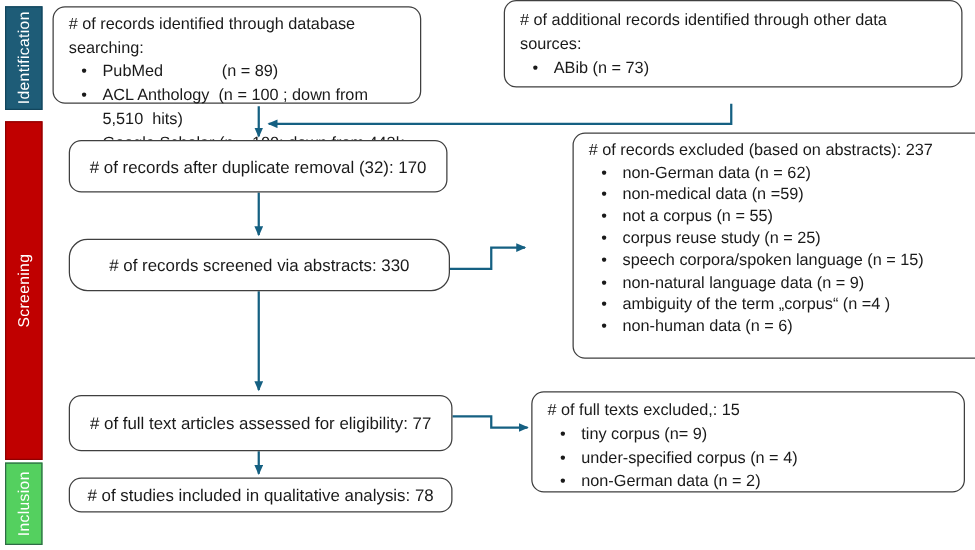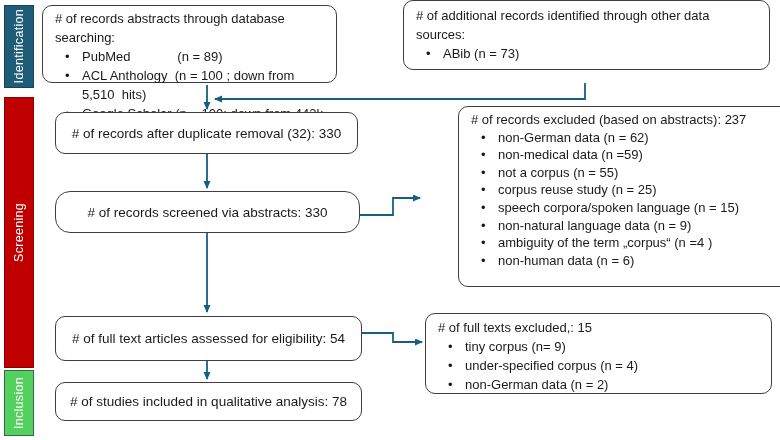--- a/index.html
+++ b/index.html
@@ -58,37 +58,37 @@
     <span class="vtext">Identification</span>
   </div>
   <div class="stage stage-sc">
     <span class="vtext">Screening</span>
   </div>
   <div class="stage stage-in">
     <span class="vtext">Inclusion</span>
   </div>
 
   <div class="box pad" id="box-db-search" style="left:42px;top:5px;width:295px;height:78px;">
-    <div class="box-title"># of records abstracts through database searching:</div>
+    <div class="box-title"># of records identified through database searching:</div>
     <ul>
         <li>PubMed             (n = 89)</li>
         <li>ACL Anthology  (n = 100 ; down from 5,510  hits)</li>
         <li>Google Scholar (n = 100; down from 443k hits)</li>
       </ul>
   </div>
 
   <div class="box pad" id="box-additional" style="left:403px;top:0;width:367px;height:70px;padding-top:5px;">
     <div class="box-title"># of additional records identified through other data sources:</div>
     <ul>
         <li>ABib (n = 73)</li>
       </ul>
   </div>
 
   <div class="box center" style="left:55px;top:112px;width:303px;height:42px;">
-    <span># of records after duplicate removal (32): 330</span>
+    <span># of records after duplicate removal (32): 170</span>
   </div>
 
   <div class="box center" style="left:55px;top:191px;width:305px;height:42px;border-radius:15px;">
     <span># of records screened via abstracts: 330</span>
   </div>
 
   <div class="box pad" id="box-excluded-abstracts" style="left:423px;top:106px;width:349px;height:181px;margin-left:35px;">
     <div class="box-title"># of records excluded (based on abstracts): 237</div>
     <ul>
         <li>non-German data (n = 62)</li>
@@ -96,29 +96,29 @@
         <li>not a corpus (n = 55)</li>
         <li>corpus reuse study (n = 25)</li>
         <li>speech corpora/spoken language (n = 15)</li>
         <li>non-natural language data (n = 9)</li>
         <li>ambiguity of the term „corpus“ (n =4 )</li>
         <li>non-human data (n = 6)</li>
       </ul>
   </div>
 
   <div class="box center" style="left:55px;top:316px;width:307px;height:45px;">
-    <span># of full text articles assessed for eligibility: 54</span>
+    <span># of full text articles assessed for eligibility: 77</span>
   </div>
 
   <div class="box pad" id="box-fulltext-excluded" style="left:425px;top:313px;width:347px;height:81px;">
     <div class="box-title"># of full texts excluded,: 15</div>
     <ul>
         <li>tiny corpus (n= 9)</li>
         <li>under-specified corpus (n = 4)</li>
         <li>non-German data (n = 2)</li>
       </ul>
   </div>
 
-  <div class="box center" style="left:55px;top:382px;width:307px;height:39px;">
+  <div class="box center" style="left:55px;top:382px;width:307px;height:28px;">
     <span># of studies included in qualitative analysis: 78</span>
   </div>
 
 </div>
 
 </body></html>

